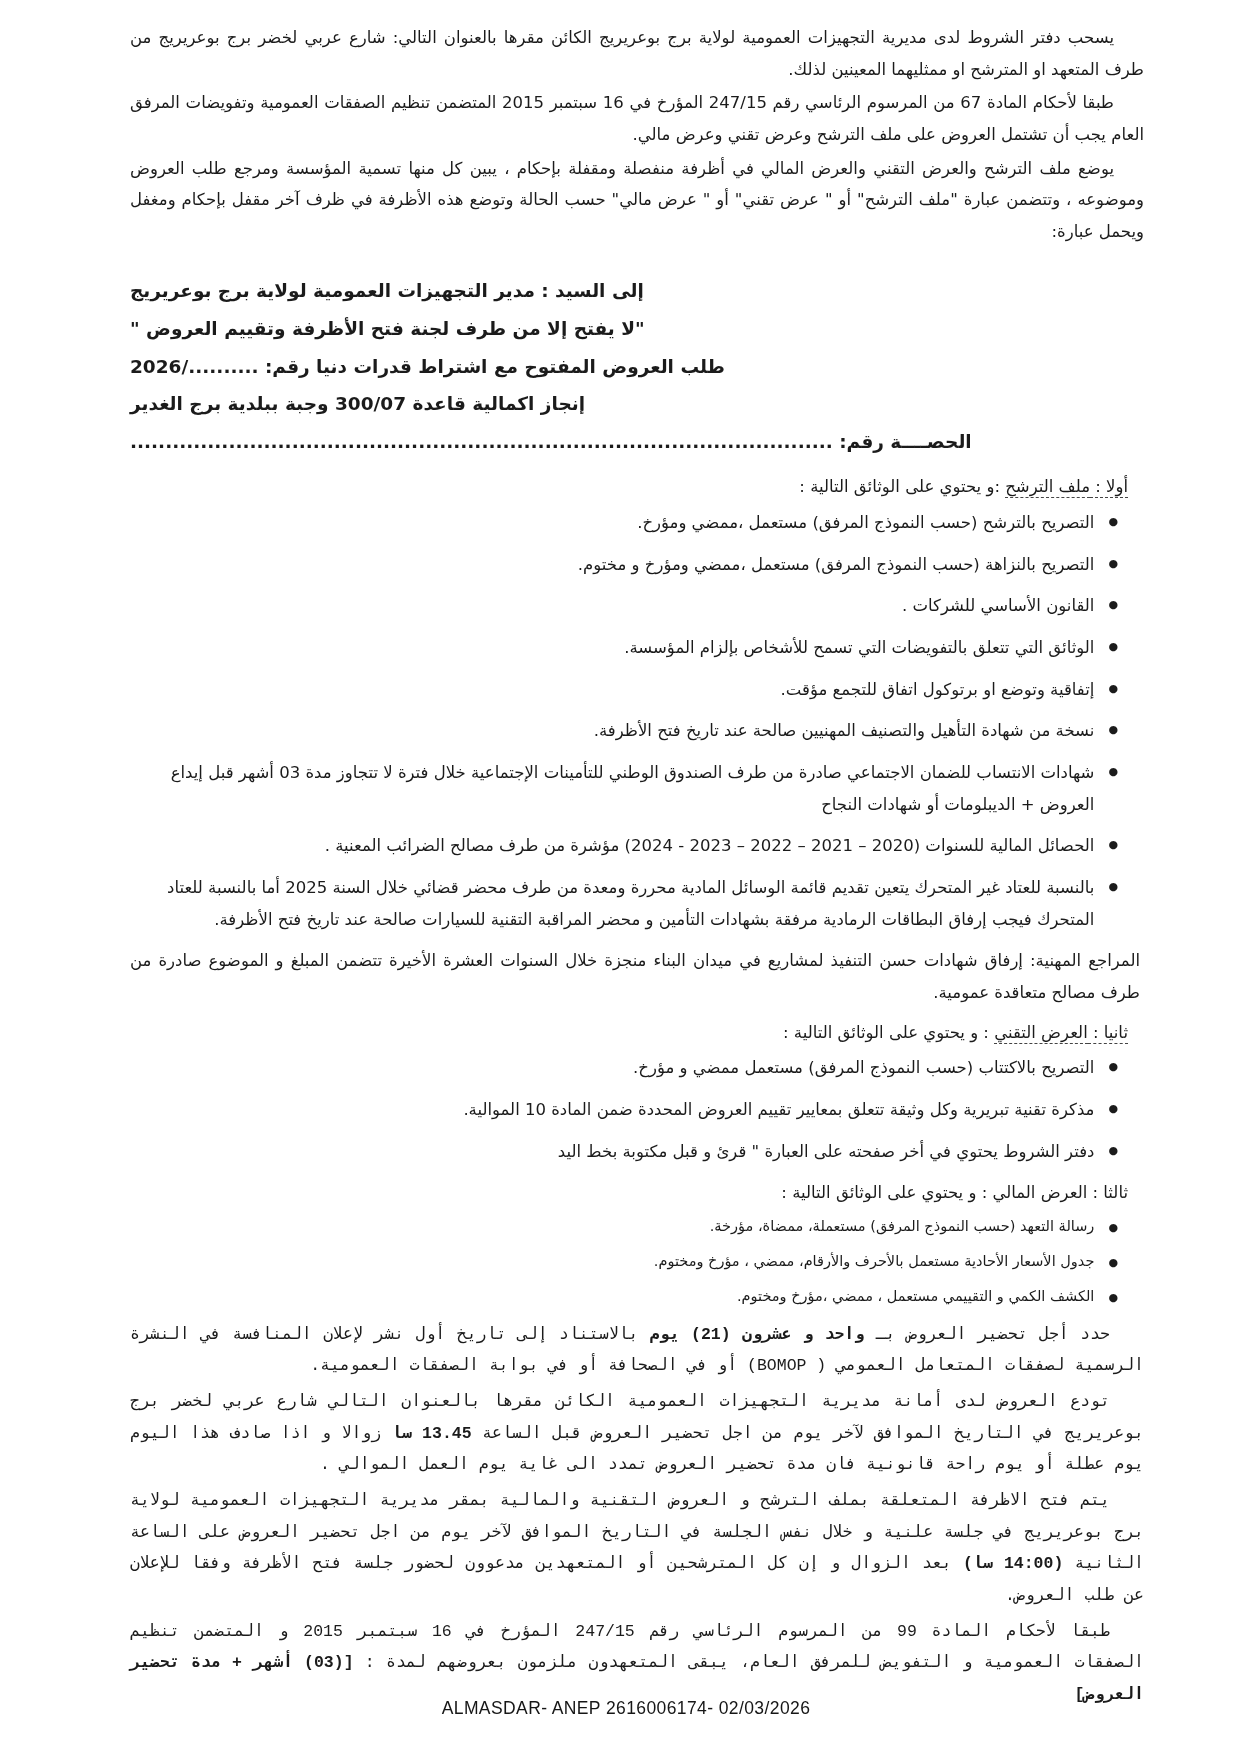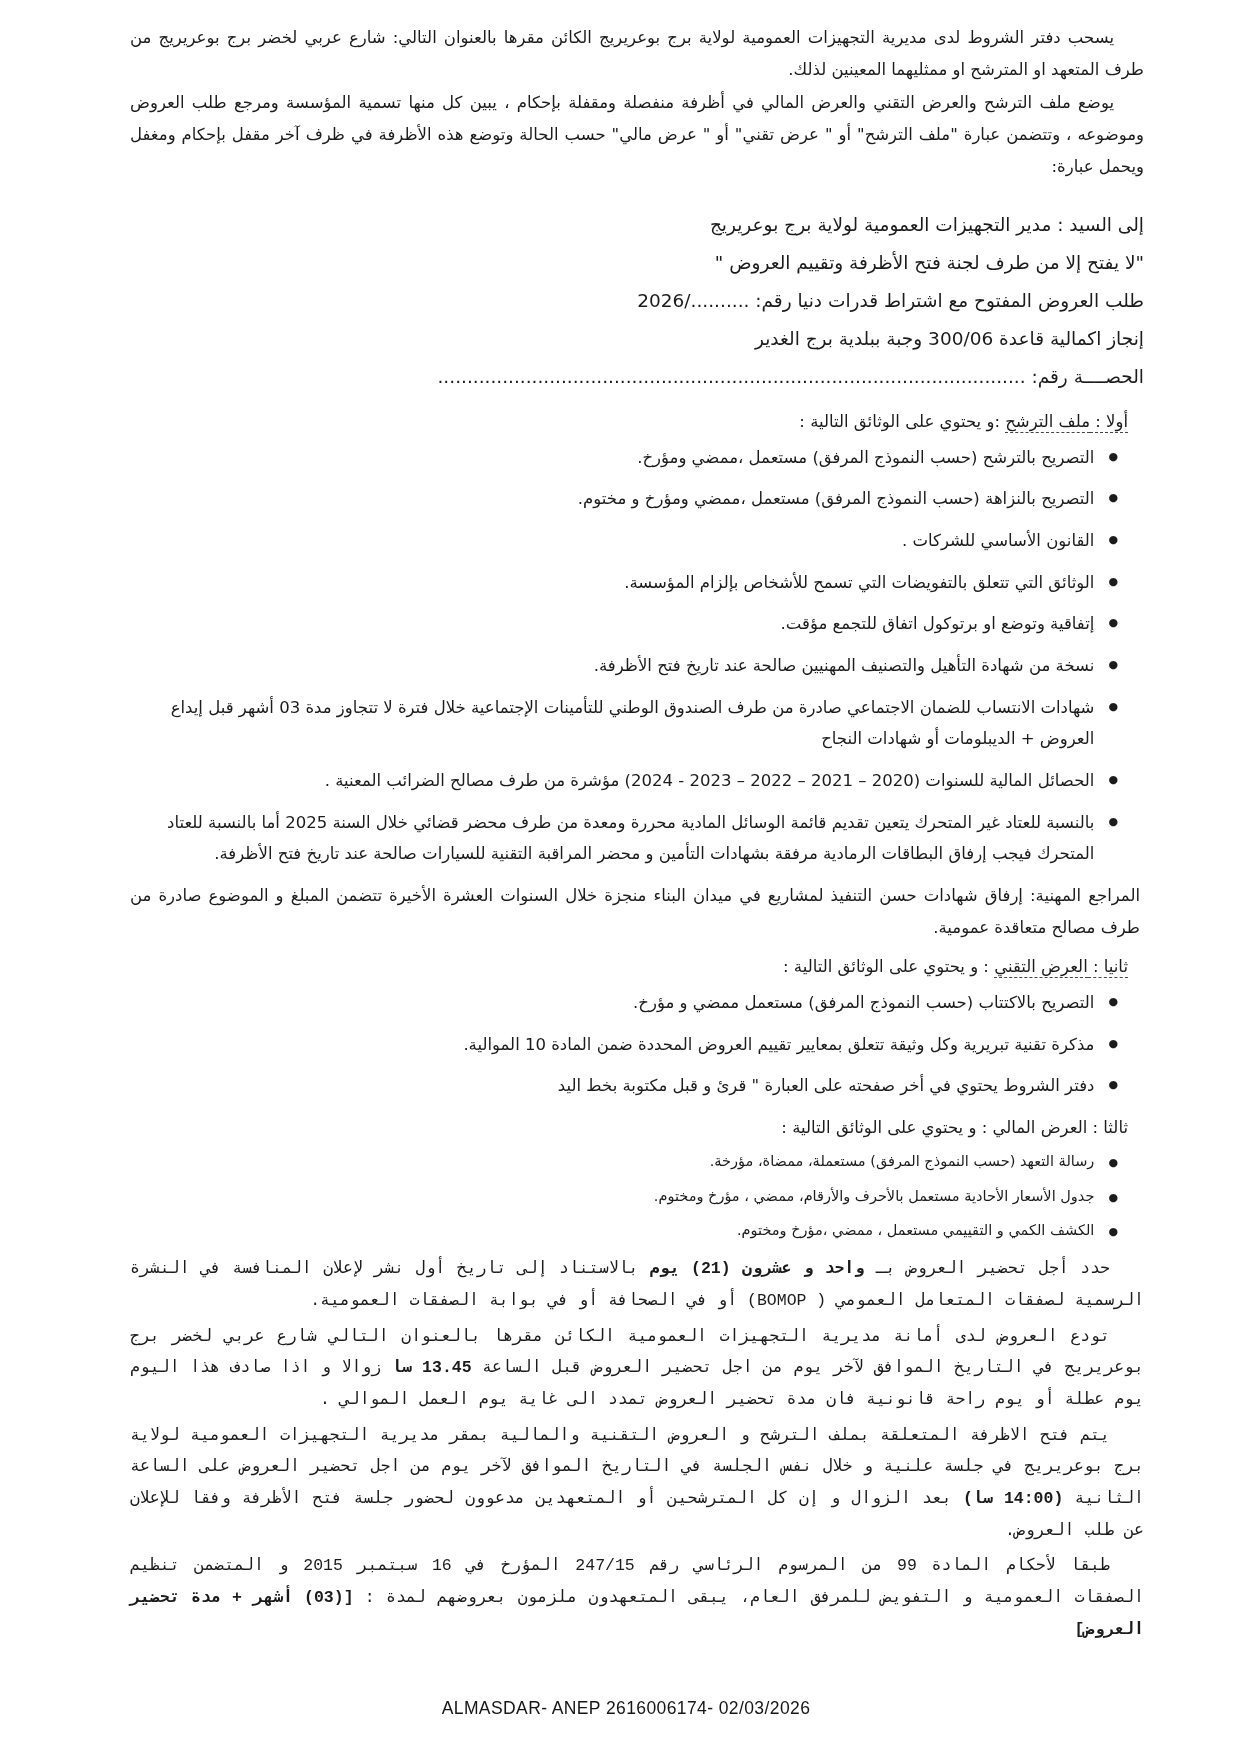--- a/index.html
+++ b/index.html
@@ -5,21 +5,21 @@
   html,body { margin:0; padding:0; background:#ffffff; }
   .sheet {
     width:1104px; height:1754px; margin:0 auto; background:#ffffff;
     box-sizing:border-box; position:relative; overflow:hidden;
     direction:rtl; color:#1b1b1b;
     font-family:"DejaVu Sans", sans-serif;
     font-size:16.5px; line-height:1.92;
     padding:22px 28px 0 62px;
   }
   .intro-p { margin:0 0 2px 0; text-align:justify; text-indent:30px; }
-  .envelope { margin:24px auto 10px auto; text-align:right; font-weight:normal;
+  .envelope { margin:24px auto 10px auto; text-align:left; font-weight:bold;
               font-size:18.5px; line-height:2.05; }
   .env-line { white-space:nowrap; }
   .section-heading { font-weight:normal; margin:8px 16px 4px 0; }
   .dashed-u { border-bottom:1px dashed #444; padding-bottom:1px; }
   ul.doc-list { list-style:none; margin:2px 26px 8px 0; padding:0; }
   ul.doc-list li { display:flex; align-items:flex-start; gap:14px; margin:0 0 10px 0; }
   ul.doc-list .blt { font-size:11px; line-height:1.6; margin-top:6px; flex:0 0 auto; }
   ul.doc-list .blt-text { }
   ul.fin-list { font-size:14.5px; }
   ul.fin-list li { margin-bottom:7px; }
@@ -31,27 +31,28 @@
     direction:ltr; font-family:"Liberation Sans", sans-serif;
     font-size:17.5px; letter-spacing:0.4px; color:#161616;
   }
 </style>
 </head>
 <body>
 
 <div class="sheet">
 
   <p class="intro-p">يسحب دفتر الشروط لدى مديرية التجهيزات العمومية لولاية برج بوعريريج الكائن مقرها بالعنوان التالي: شارع عربي لخضر برج بوعريريج  من طرف المتعهد او المترشح او ممثليهما المعينين لذلك.</p>
+  <p class="intro-p">طبقا لأحكام المادة 67 من المرسوم الرئاسي رقم 247/15 المؤرخ في 16 سبتمبر 2015 المتضمن تنظيم الصفقات العمومية وتفويضات المرفق العام يجب أن تشتمل العروض على ملف الترشح وعرض تقني وعرض مالي.</p>
   <p class="intro-p">يوضع ملف الترشح والعرض التقني والعرض المالي في أظرفة منفصلة ومقفلة بإحكام ، يبين كل منها تسمية المؤسسة ومرجع طلب العروض وموضوعه ، وتتضمن عبارة "ملف الترشح" أو " عرض تقني" أو " عرض مالي" حسب الحالة وتوضع هذه الأظرفة في ظرف آخر مقفل بإحكام ومغفل ويحمل عبارة:</p>
 
   <div class="envelope">
       <div class="env-line">إلى السيد : مدير التجهيزات العمومية لولاية برج بوعريريج</div>
       <div class="env-line">"لا يفتح إلا من طرف لجنة فتح الأظرفة وتقييم العروض "</div>
       <div class="env-line">طلب العروض المفتوح مع اشتراط قدرات دنيا رقم: ........../2026</div>
-      <div class="env-line">إنجاز اكمالية قاعدة 300/06 وجبة ببلدية برج الغدير</div>
+      <div class="env-line">إنجاز اكمالية قاعدة 300/07 وجبة ببلدية برج الغدير</div>
       <div class="env-line">الحصــــة رقم: ....................................................................................................</div>
     </div>
 
   <div class="section-heading">
     <span class="dashed-u">أولا : </span><span class="dashed-u">ملف الترشح</span><span> :و يحتوي على الوثائق التالية :</span>
   </div>
   <ul class="doc-list">
       <li>
       <span class="blt">●</span>
       <span class="blt-text">التصريح بالترشح (حسب النموذج المرفق)  مستعمل ،ممضي ومؤرخ.</span>

